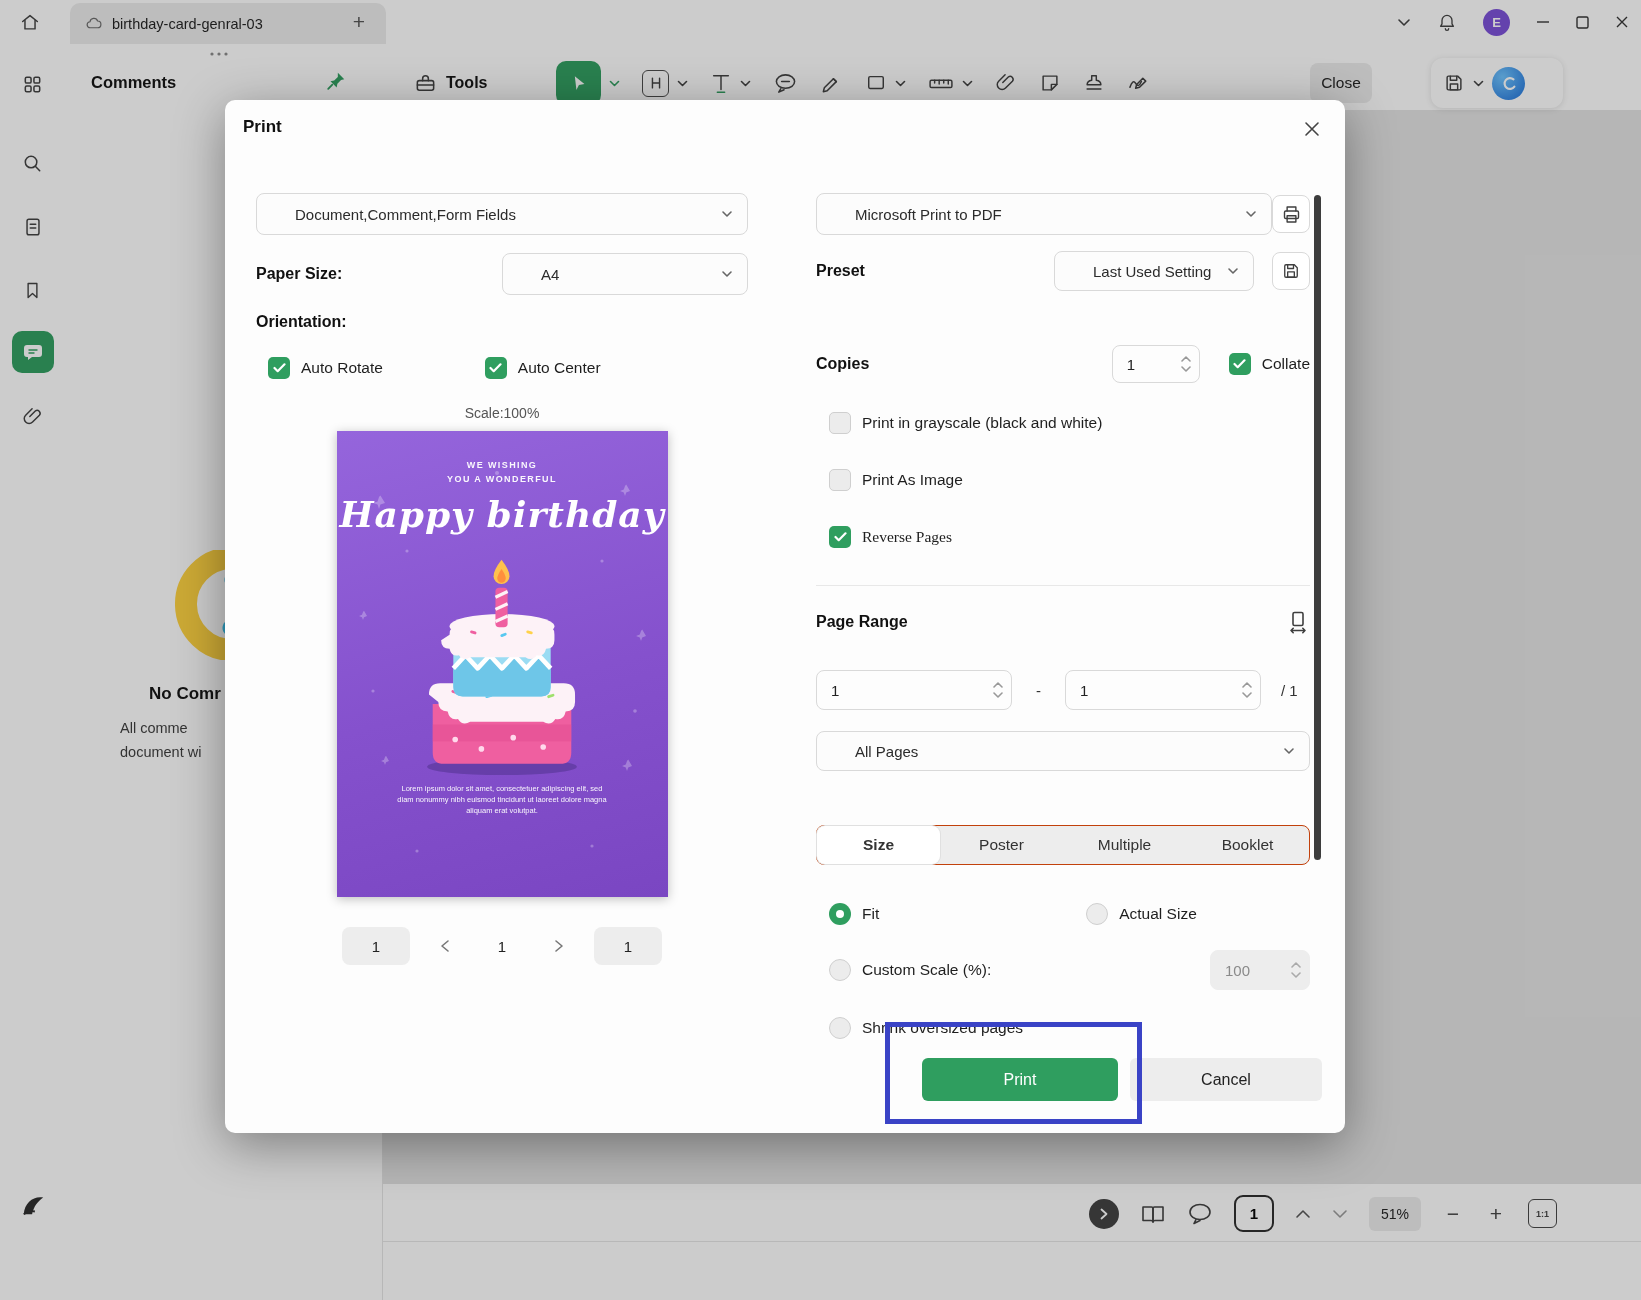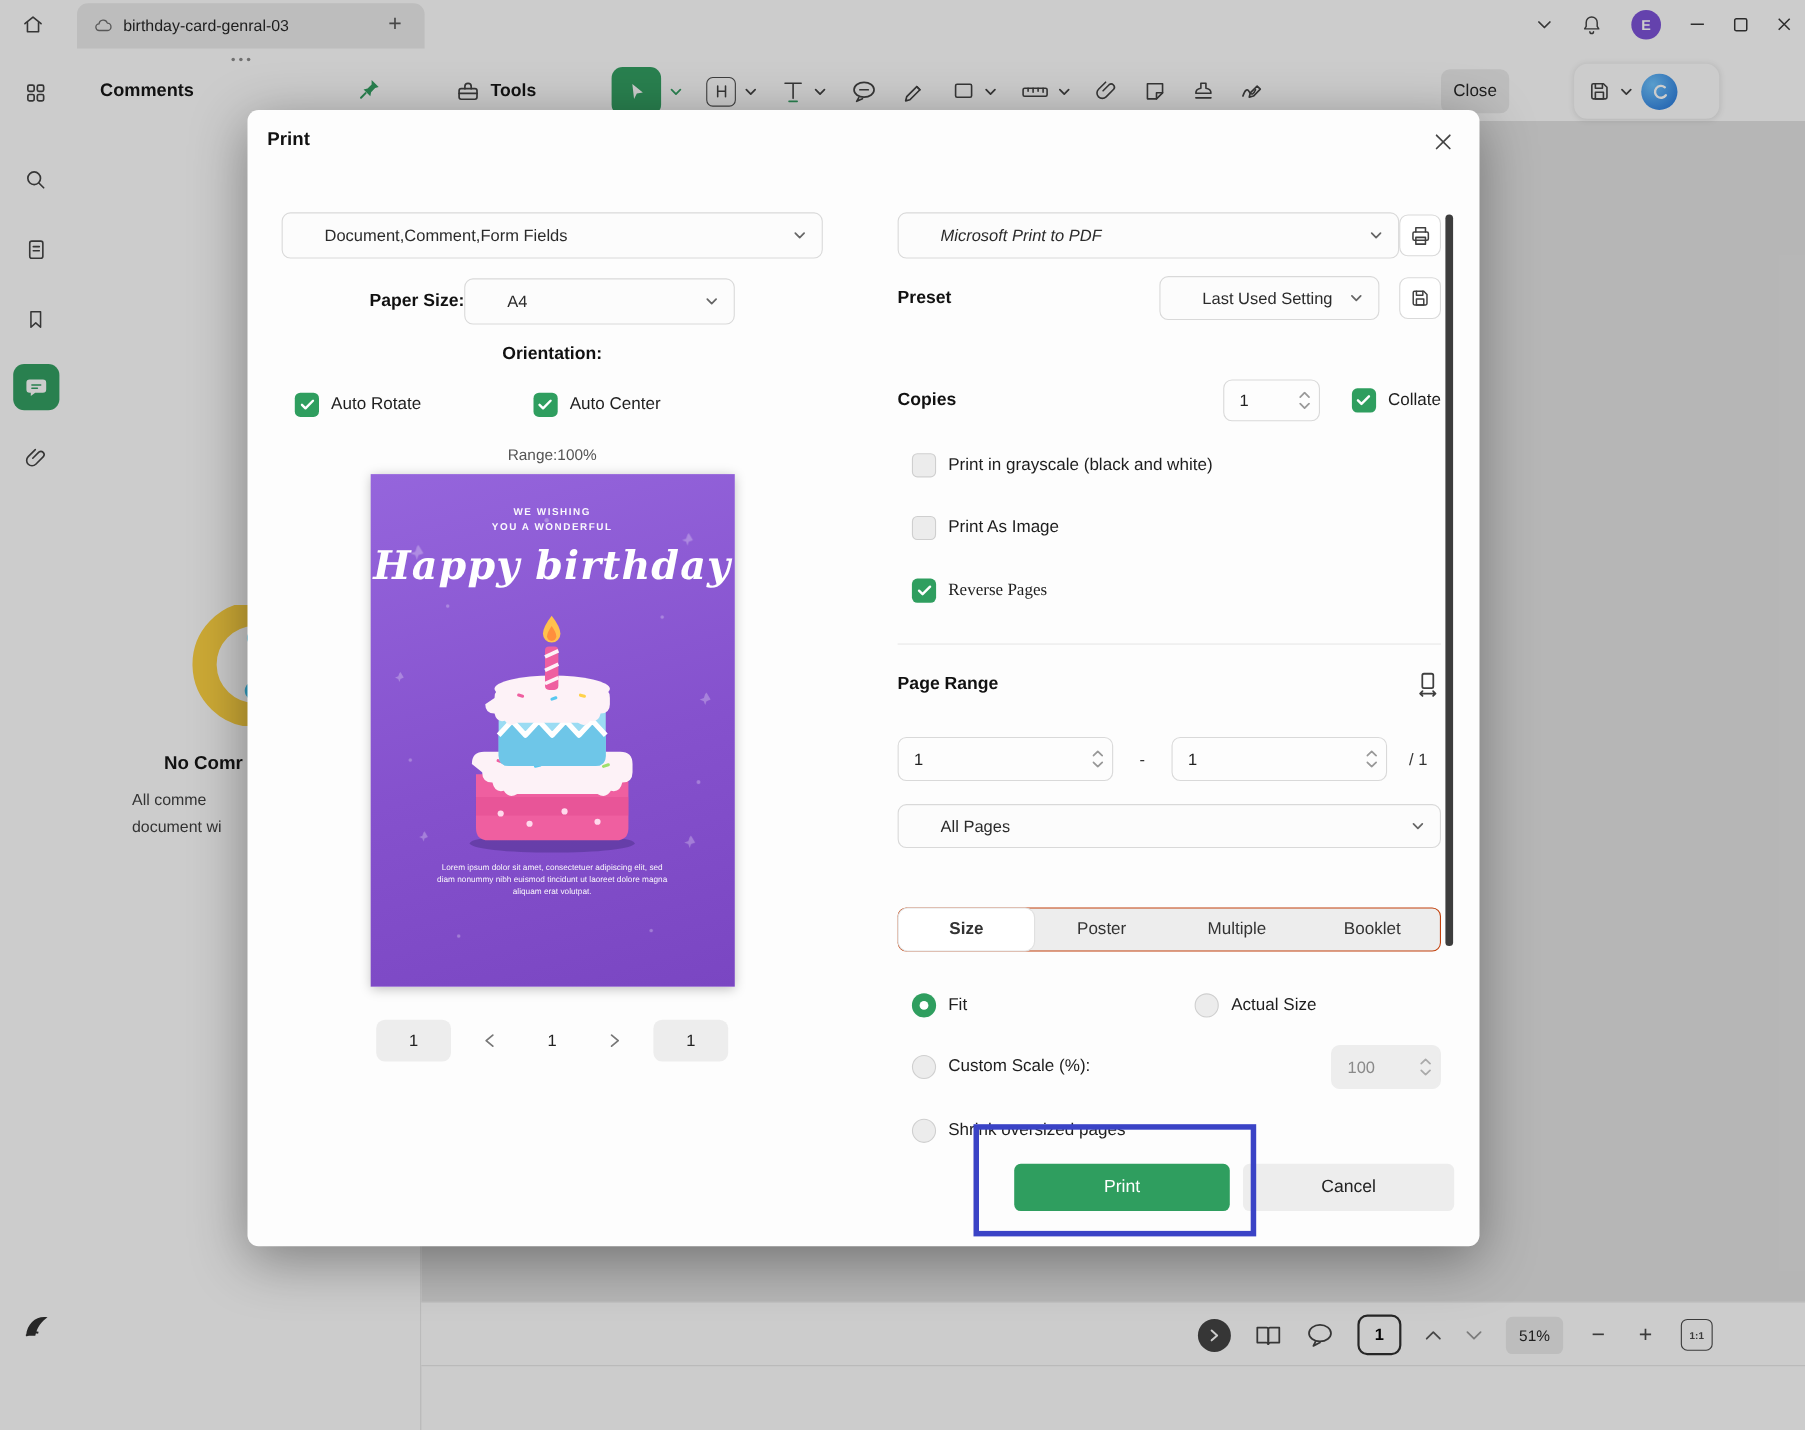--- a/index.html
+++ b/index.html
@@ -80,24 +80,24 @@
   .dlg-title{position:absolute;left:18px;top:17px;font-size:17px;font-weight:bold;color:#111;}
   .dlg-close{position:absolute;right:22px;top:18px;width:22px;height:22px;}
   .dlg-scroll{position:absolute;right:24px;top:95px;width:7px;height:665px;background:#3d3d3d;border-radius:4px;}
 
   .col-left{position:absolute;left:31px;top:93px;width:492px;}
   .col-right{position:absolute;left:591px;top:93px;width:494px;}
 
   .select{display:flex;align-items:center;justify-content:space-between;padding:0 14px;
           border:1px solid #d9d9d9;border-radius:8px;background:#fcfcfc;font-size:15px;color:#2b2b2b;}
   .h42{height:42px;}.h40{height:40px;}
-  .w246{width:246px;}.w436{width:488px;font-style:italic;}.w200{width:200px;}.wfull{width:100%;}
+  .w246{width:246px;}.w436{width:488px;}.w200{width:200px;}.wfull{width:100%;}
   .sel-txt{white-space:nowrap;overflow:hidden;margin-left:24px;}
   .flabel{font-size:16px;font-weight:bold;color:#111;}
-  .frow{margin-top:18px;display:flex;align-items:center;justify-content:center;}
+  .frow{margin-top:18px;display:flex;align-items:center;justify-content:space-between;}
 
   .cb{width:22px;height:22px;border-radius:5px;display:flex;align-items:center;justify-content:center;flex:none;}
   .cb.on{background:#2f9e5f;}
   .cb.off{background:#ececec;border:1px solid #cfcfcf;}
   .radio{width:22px;height:22px;border-radius:50%;flex:none;position:relative;}
   .radio.on{background:#2f9e5f;}
   .radio.on::after{content:"";position:absolute;left:7px;top:7px;width:8px;height:8px;border-radius:50%;background:#fff;}
   .radio.off{background:#ececec;border:1px solid #cfcfcf;}
   .cblabel{margin-left:11px;font-size:15.5px;color:#1e1e1e;white-space:nowrap;}
 
@@ -510,21 +510,21 @@
         </span>
         <span class="cblabel">Auto Rotate</span>
         <span class="cb on" style="margin-left:102px">
           <svg width="13" height="10" viewBox="0 0 13 10">
               <path d="M1.5 5l3.2 3.2L11.5 1.3" fill="none" stroke="#fff" stroke-width="2.2" stroke-linecap="round" stroke-linejoin="round"></path>
             </svg>
         </span>
         <span class="cblabel">Auto Center</span>
       </div>
 
-      <div class="scaletxt">Range:100%</div>
+      <div class="scaletxt">Scale:100%</div>
 
       <div class="preview">
         <div class="bcard">
           <span class="stars">
             <svg width="331" height="466" viewBox="0 0 331 466">
               <g fill="#ffffff" opacity="0.28">
                 <path transform="translate(42,72)" d="M0-6l1.4-1.6L6 0 1.4 1.6 0 6-1.4 1.6-6 0l4.6-1.6z"></path>
                 <path transform="translate(288,60)" d="M0-5l1.2-1.4L5 0 1.2 1.4 0 5-1.2 1.4-5 0l3.8-1.4z"></path>
                 <path transform="translate(26,185)" d="M0-4l1-1.2L4 0 1 1.2 0 4-1 1.2-4 0l3-1.2z"></path>
                 <path transform="translate(304,205)" d="M0-5l1.2-1.4L5 0 1.2 1.4 0 5-1.2 1.4-5 0l3.8-1.4z"></path>

